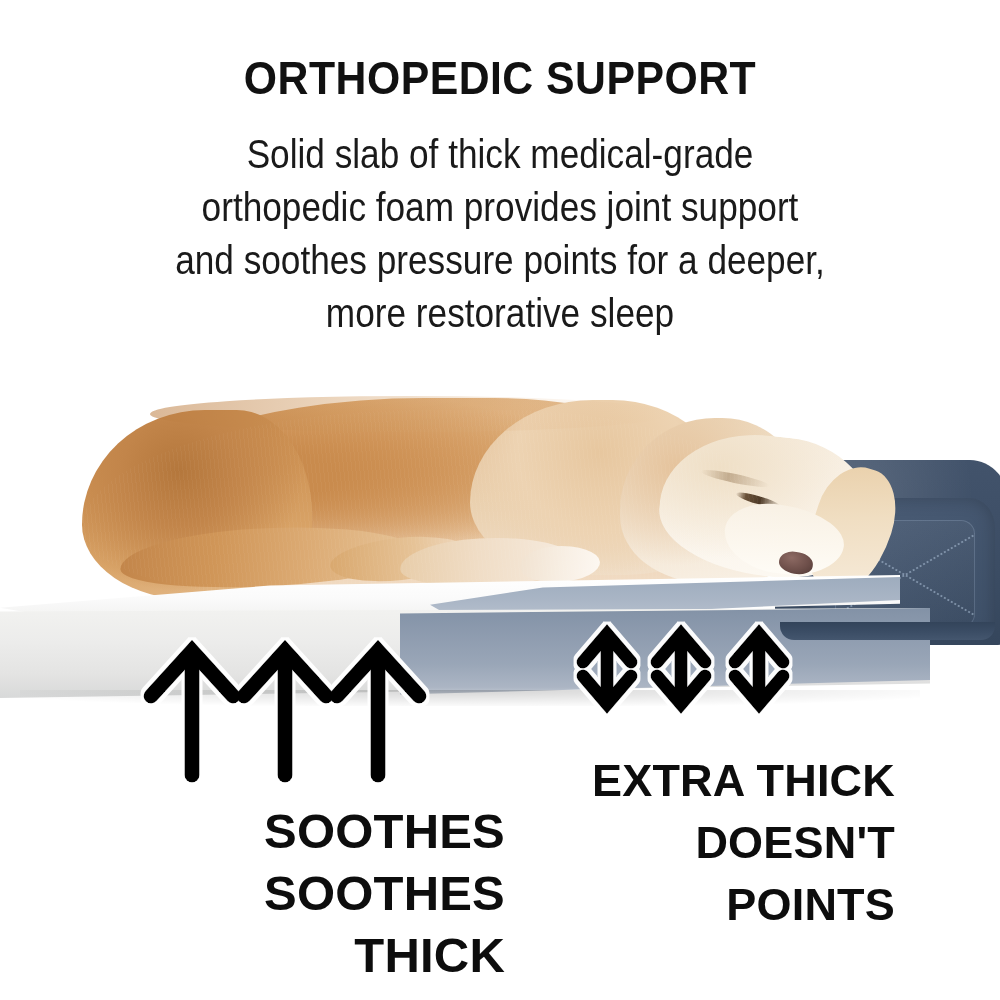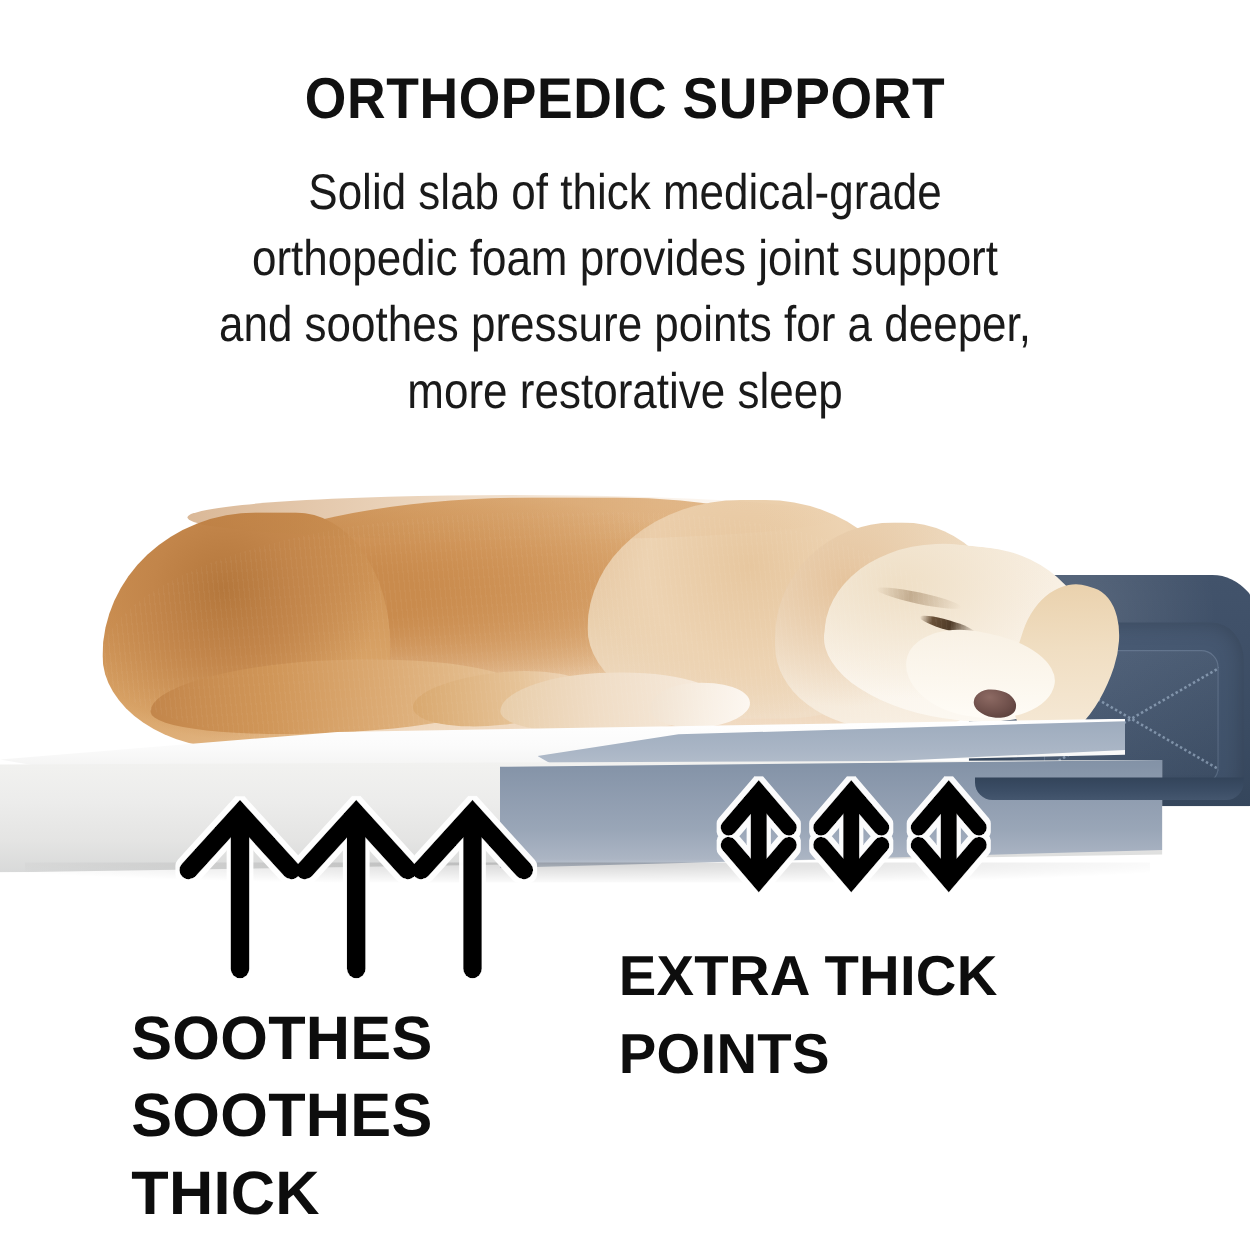--- a/index.html
+++ b/index.html
@@ -362,21 +362,21 @@
     position: absolute;
     left: 0; top: 0;
     width: 1000px; height: 1000px;
     pointer-events: none;
   }
   .arrow-layer svg { display: block; }
 
   
   .callout {
     position: absolute;
-    text-align: left;
+    text-align: right;
     font-weight: 700;
     color: #0d0d0d;
     letter-spacing: 0.2px;
   }
   .callout .ln { display: block; white-space: nowrap; }
   #callout-left {
     left: 105px;
     top: 800px;
     width: 400px;
     font-size: 49px;
@@ -490,16 +490,17 @@
   </div>
 
   <div class="callout" id="callout-left">
     <span class="ln">SOOTHES</span>
     <span class="ln">SOOTHES</span>
     <span class="ln">THICK</span>
   </div>
 
   <div class="callout" id="callout-right">
     <span class="ln">EXTRA THICK</span>
+    <span class="ln">DOESN'T</span>
     <span class="ln">POINTS</span>
   </div>
 
 </div>
 
 </body></html>

